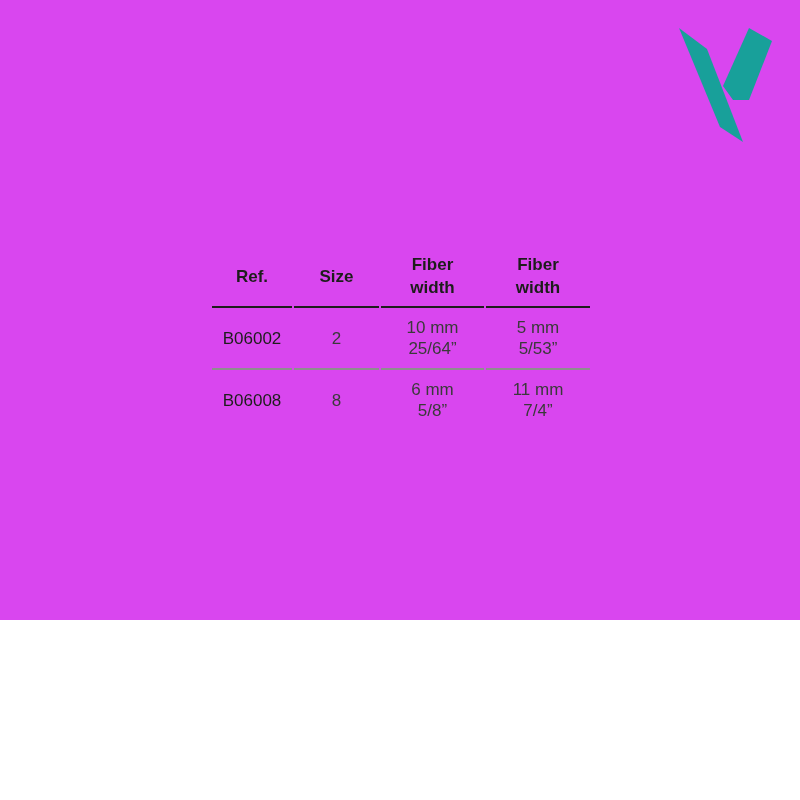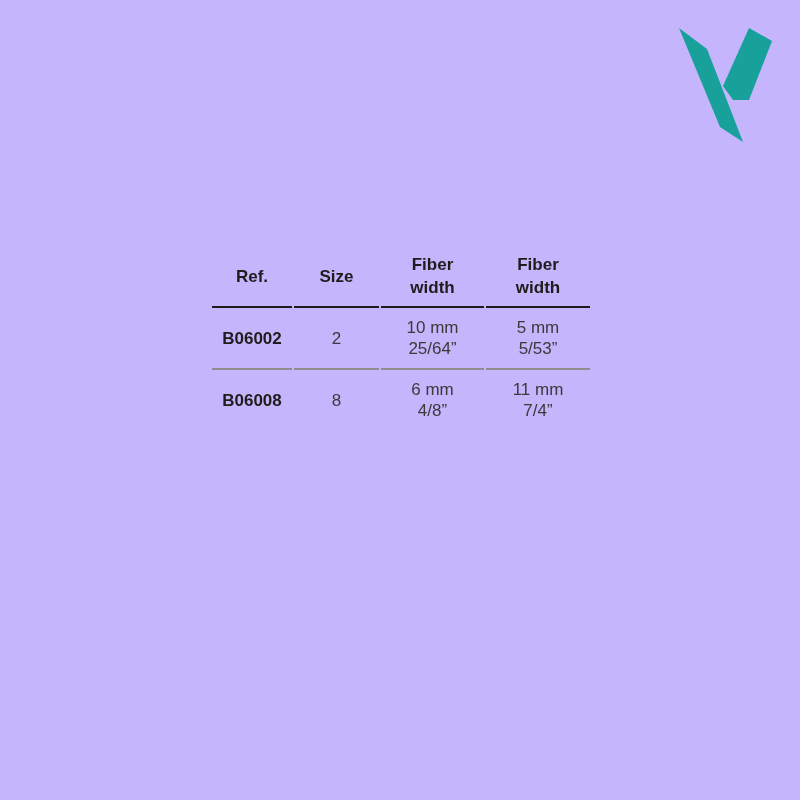--- a/index.html
+++ b/index.html
@@ -3,22 +3,22 @@
 <meta charset="utf-8">
 <style>
   html, body {
     margin: 0;
     padding: 0;
     background: #ffffff;
   }
   .canvas {
     position: relative;
     width: 800px;
-    height: 800px;
-    background: #c4b5fd;
+    height: 620px;
+    background: #d946ef;
     font-family: "Liberation Sans", sans-serif;
     overflow: hidden;
   }
 
   
   .logo {
     position: absolute;
     left: 663px;
     top: 20px;
     width: 110px;
@@ -56,21 +56,21 @@
     text-align: center;
     font-size: 17px;
     line-height: 21px;
     color: #3a3a39;
     padding: 0;
   }
   table.spec tbody tr:not(:last-child) td {
     border-bottom: 2px solid #8e8e8e;
   }
   table.spec td.ref {
-    font-weight: 700;
+    font-weight: 400;
     color: #1d1d1b;
   }
 </style>
 </head>
 <body>
 
 <div class="canvas">
 
   <svg class="logo" viewBox="0 0 110 125" xmlns="http://www.w3.org/2000/svg">
     <polygon points="16,8 44,29 80,122 57,107" fill="#18a09a"></polygon>
@@ -115,21 +115,21 @@
         <td>
           <div>5 mm</div>
           <div>5/53”</div>
         </td>
       </tr>
       <tr>
         <td class="ref">B06008</td>
         <td>8</td>
         <td>
           <div>6 mm</div>
-          <div>4/8”</div>
+          <div>5/8”</div>
         </td>
         <td>
           <div>11 mm</div>
           <div>7/4”</div>
         </td>
       </tr>
     </tbody>
   </table>
 
 </div>

